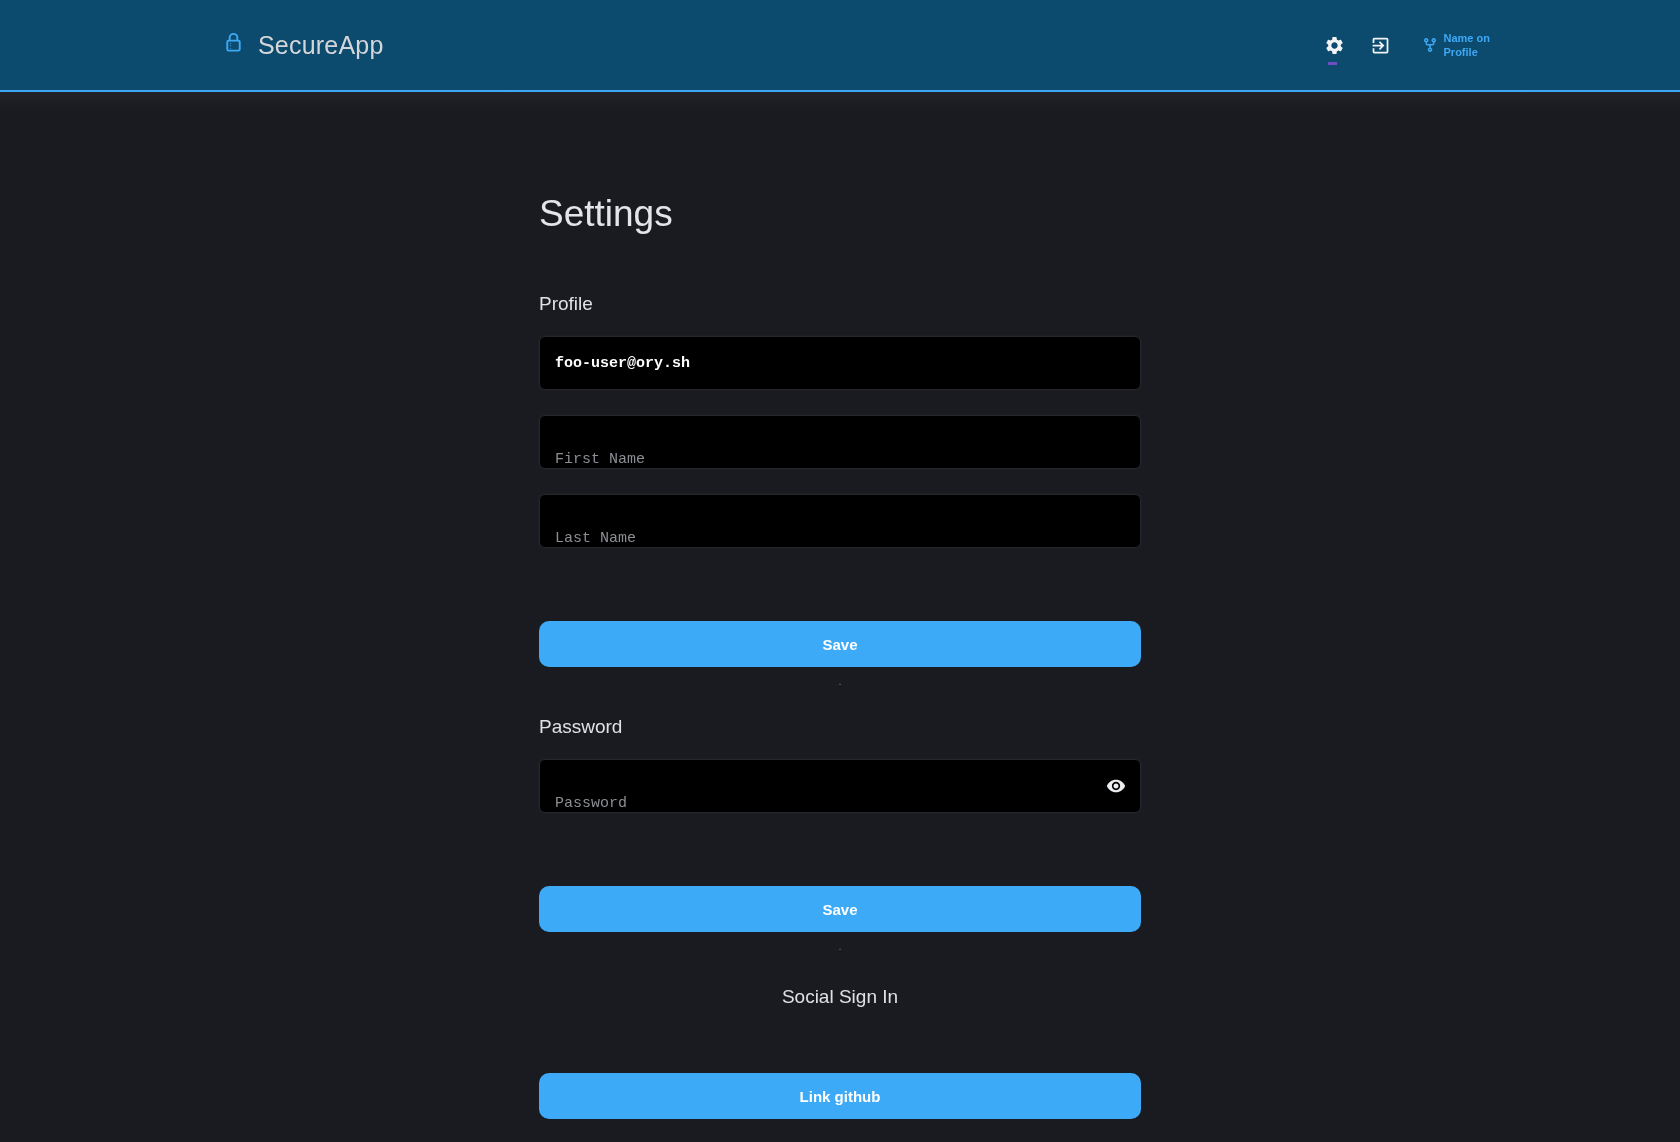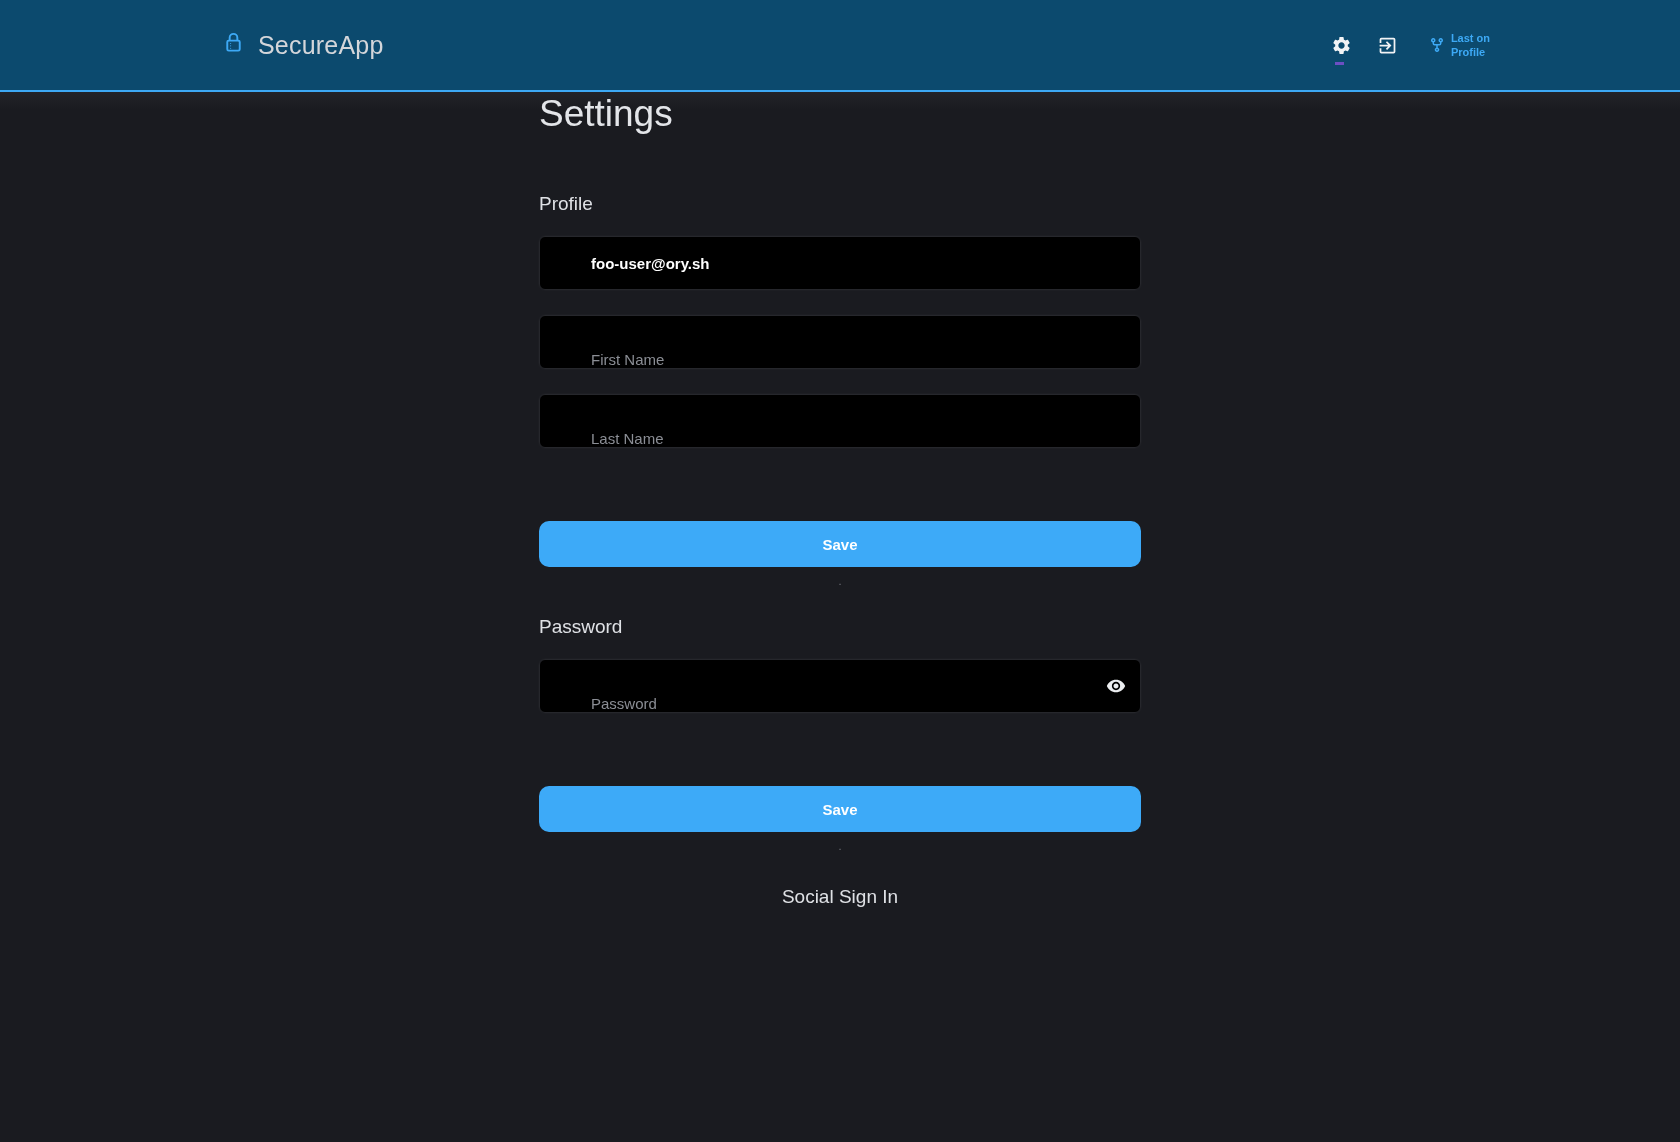--- a/index.html
+++ b/index.html
@@ -43,21 +43,21 @@
   .fork-link svg { width:16px; height:16px; fill:#3da9f5; }
 
   
   .main {
     height: 1048px;
     background: linear-gradient(to bottom, #222329 0px, #1a1b20 18px);
   }
   .content { width:602px; margin:0 auto; }
 
   .page-title {
-    margin:0; 
+    margin:0; padding-top:100px;
     font-size:37px; font-weight:400; line-height:44px;
     color:#e3e5e9;
   }
   .section-heading {
     margin:0; font-size:19px; font-weight:400; line-height:22px;
     color:#dfe1e5;
   }
   .mt-profile   { margin-top:57px; }
   .mt-password  { margin-top:28px; }
   .mt-social    { margin-top:33px;text-align:center; }
@@ -75,23 +75,22 @@
   }
   .field.first { margin-top:21px; }
   .field-stacked {
     flex-direction:column; align-items:stretch; justify-content:center;
     padding:8px 15px;
   }
   .field-label { font-size:11.5px; color:#9b9ea6; line-height:14px; }
   .field input {
     background:transparent; border:none; outline:none;
     color:#ffffff; font-size:15px; width:100%;
-    font-family:Liberation Sans, sans-serif;
+    font-family:Liberation Mono, monospace;
     padding:0;
-    margin-left:36px;
   }
   .field input.email-value { font-weight:600; margin-top:1px; }
   .field input::placeholder { color:#8b8e95; }
   .eye-btn {
     position:absolute; right:13px; top:50%; transform:translateY(-50%);
     background:none; border:none; padding:0; cursor:pointer;
     width:22px; height:22px; display:flex; align-items:center; justify-content:center;
   }
   .eye-btn svg { width:20px; height:20px; fill:#eceef0; }
 
@@ -134,21 +133,21 @@
     <button class="icon-btn">
       <svg viewBox="0 0 24 24">
           <path d="M10.09 15.59 11.5 17l5-5-5-5-1.41 1.41L12.67 11H3v2h9.67l-2.58 2.59zM19 3H5a2 2 0 0 0-2 2v4h2V5h14v14H5v-4H3v4a2 2 0 0 0 2 2h14a2 2 0 0 0 2-2V5a2 2 0 0 0-2-2z"></path>
         </svg>
     </button>
     <a class="fork-link" href="#">
       <svg viewBox="0 0 16 16">
           <path d="M5 5.372v.878c0 .414.336.75.75.75h4.5a.75.75 0 0 0 .75-.75v-.878a2.25 2.25 0 1 1 1.5 0v.878a2.25 2.25 0 0 1-2.25 2.25h-1.5v2.128a2.251 2.251 0 1 1-1.5 0V8.5h-1.5A2.25 2.25 0 0 1 3.5 6.25v-.878a2.25 2.25 0 1 1 1.5 0ZM5 3.25a.75.75 0 1 0-1.5 0 .75.75 0 0 0 1.5 0Zm6.75.75a.75.75 0 1 0 0-1.5.75.75 0 0 0 0 1.5Zm-3 8.75a.75.75 0 1 0-1.5 0 .75.75 0 0 0 1.5 0Z"></path>
         </svg>
       <span>
-        <span>Last on</span><br>
+        <span>Name on</span><br>
         <span>Profile</span>
       </span>
     </a>
   </div>
 </header>
 
 <main class="main">
   <div class="content">
     <h1 class="page-title">Settings</h1>
 
@@ -178,14 +177,15 @@
             <path d="M12 4.5C7 4.5 2.73 7.61 1 12c1.73 4.39 6 7.5 11 7.5s9.27-3.11 11-7.5c-1.73-4.39-6-7.5-11-7.5zM12 17c-2.76 0-5-2.24-5-5s2.24-5 5-5 5 2.24 5 5-2.24 5-5 5zm0-8c-1.66 0-3 1.34-3 3s1.34 3 3 3 3-1.34 3-3-1.34-3-3-3z"></path>
           </svg>
       </button>
     </div>
 
     <button class="btn">Save</button>
     <div class="dot-divider">.</div>
 
     <h2 class="section-heading mt-social">Social Sign In</h2>
 
+    <button class="btn social">Link github</button>
   </div>
 </main>
 
 </body></html>

